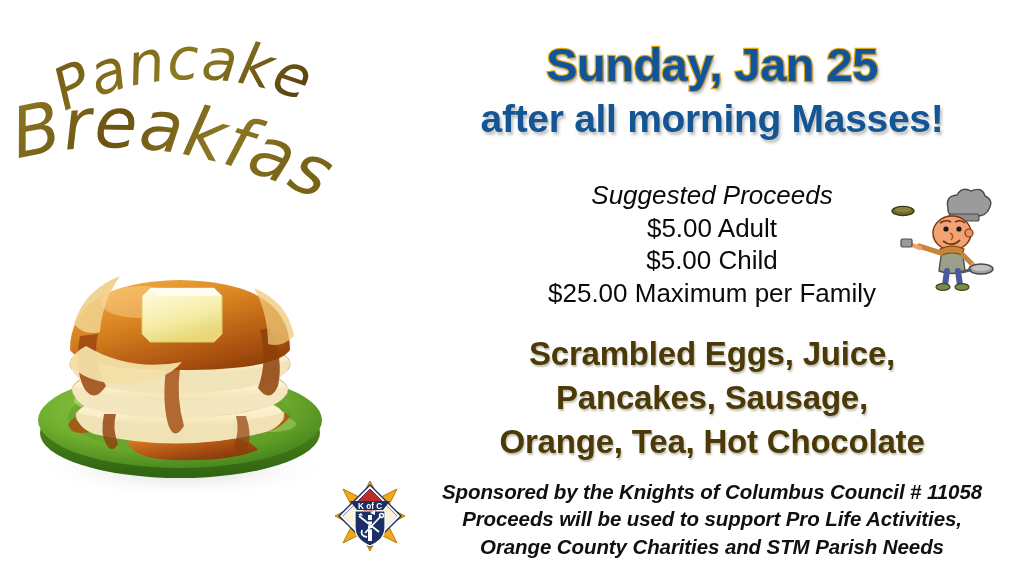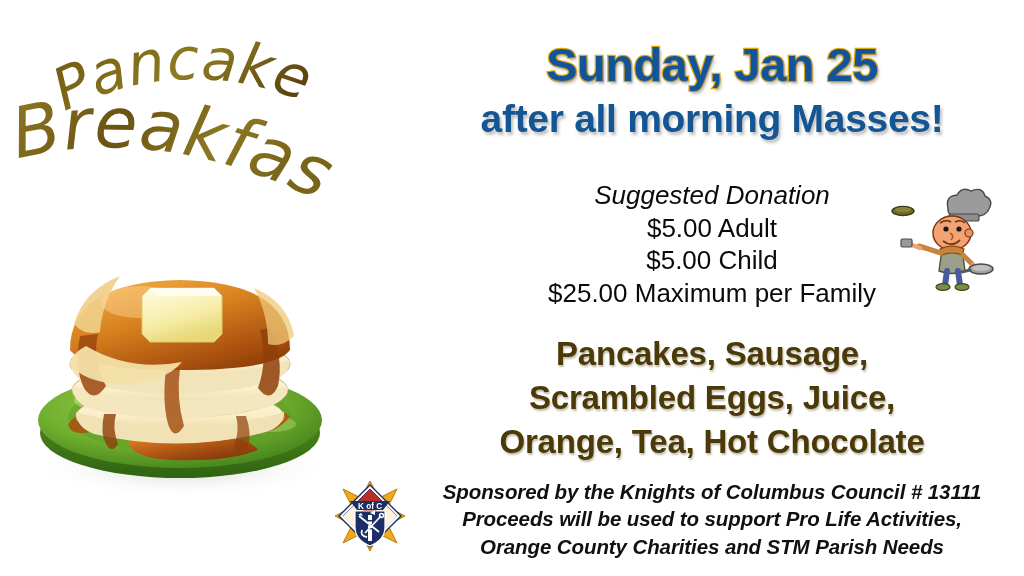--- a/index.html
+++ b/index.html
@@ -218,34 +218,34 @@
   </div>
 
   <div class="right-panel">
 
     <div class="headline">
       <span class="l1">Sunday, Jan 25</span>
       <span class="l2">after all morning Masses!</span>
     </div>
 
     <div class="donation">
-      <span class="d-head">Suggested Donation</span>
+      <span class="d-head">Suggested Proceeds</span>
       <span class="d-row">$5.00 Adult</span>
       <span class="d-row">$5.00 Child</span>
       <span class="d-row">$25.00 Maximum per Family</span>
     </div>
 
     <div class="menu">
+      <span class="m-row">Scrambled Eggs, Juice,</span>
       <span class="m-row">Pancakes, Sausage,</span>
-      <span class="m-row">Scrambled Eggs, Juice,</span>
       <span class="m-row">Orange, Tea, Hot Chocolate</span>
     </div>
 
     <div class="sponsor">
-      <span class="s-row">Sponsored by the Knights of Columbus Council # 13111</span>
+      <span class="s-row">Sponsored by the Knights of Columbus Council # 11058</span>
       <span class="s-row">Proceeds will be used to support Pro Life Activities,</span>
       <span class="s-row">Orange County Charities and STM Parish Needs</span>
     </div>
   </div>
 
   <div class="chef">
     <svg viewBox="0 0 104 108" xmlns="http://www.w3.org/2000/svg" aria-hidden="true">
 
       <ellipse cx="13" cy="25" rx="11" ry="4.5" fill="#6e6b2b" stroke="#3c3a12" stroke-width="1.4"></ellipse>
       <ellipse cx="13" cy="23.6" rx="8" ry="2.6" fill="#8a8640"></ellipse>

